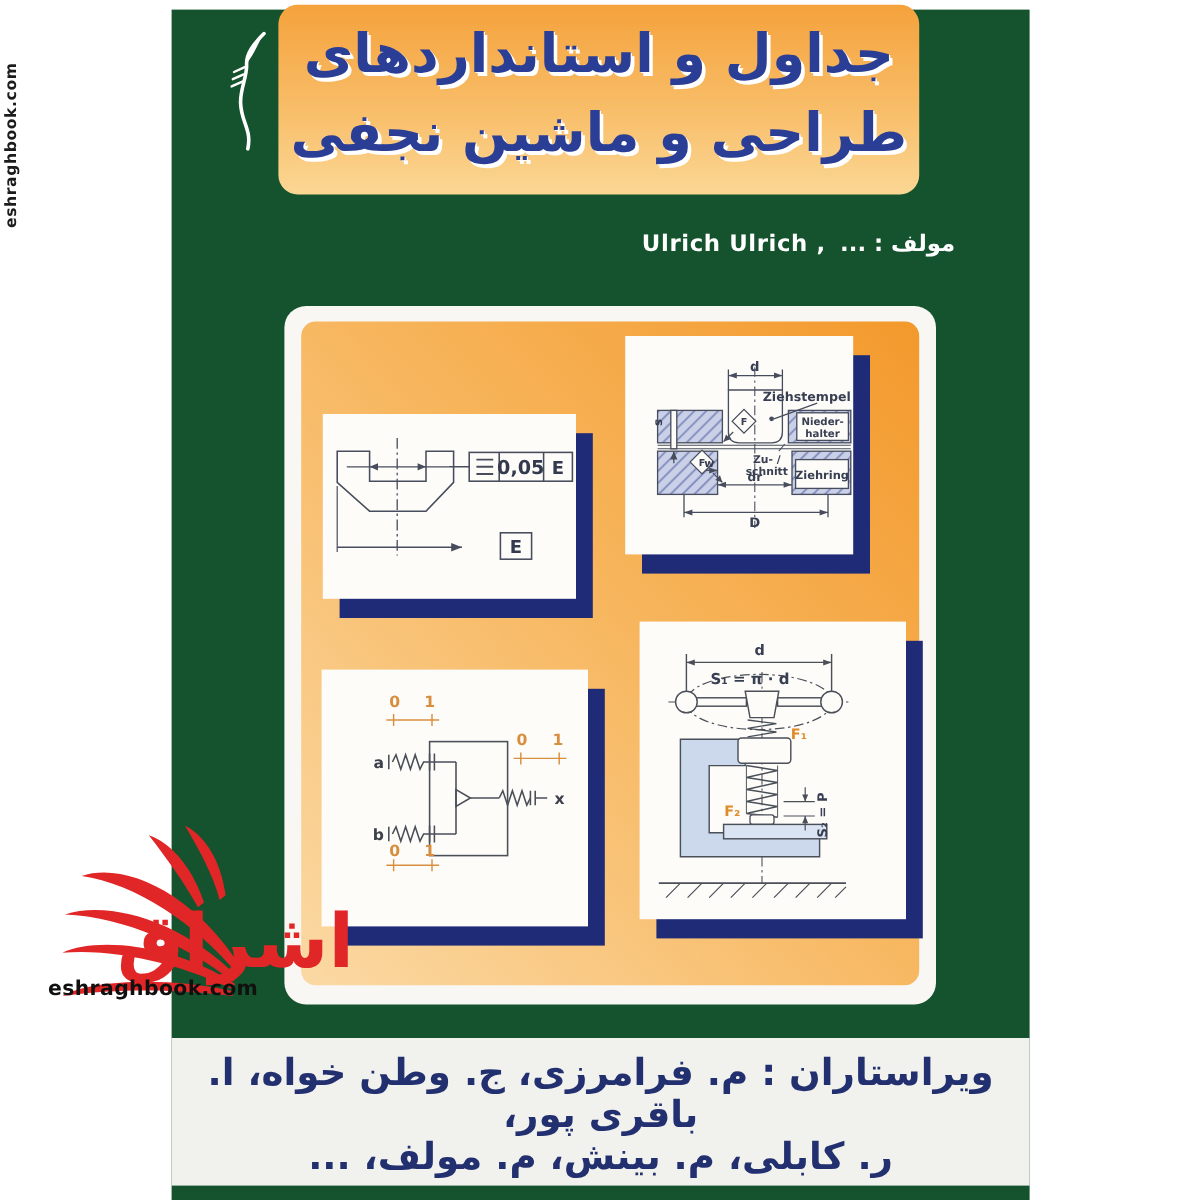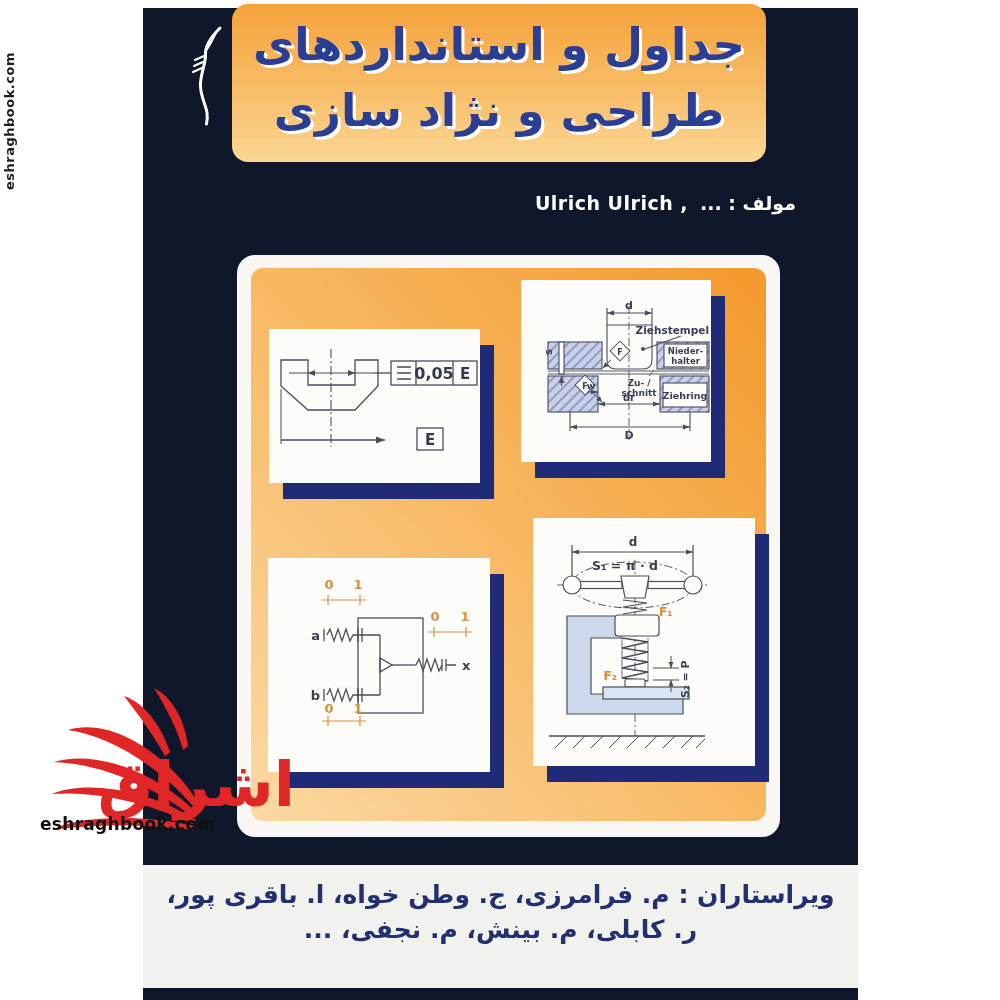--- a/index.html
+++ b/index.html
@@ -1,43 +1,43 @@
 <!DOCTYPE html>
 <html><head>
 <meta charset="utf-8">
 <style>
   html,body{margin:0;padding:0;background:#ffffff;}
   #page{position:relative;width:1000px;height:1000px;background:#ffffff;overflow:hidden;
         font-family:"DejaVu Sans",sans-serif;}
   
-  #cover{position:absolute;left:143px;top:8px;width:715px;height:992px;background:#0f172a;}
+  #cover{position:absolute;left:143px;top:8px;width:715px;height:992px;background:#14532d;}
   #title-box{position:absolute;left:89px;top:-4px;width:534px;height:158px;border-radius:16px;
              background:linear-gradient(180deg,#f5a23c 0%,#f8bd68 55%,#fbd794 100%);}
   #title-text{position:absolute;left:0;top:8px;width:100%;text-align:center;direction:rtl;
               font-weight:bold;font-size:45px;line-height:66px;color:#2b3e96;
               text-shadow:3px 3px 0 #ffffff,1px 1px 0 #ffffff;}
   #swoosh{position:absolute;left:40px;top:16px;width:52px;height:106px;}
   #author-row{position:absolute;top:184px;right:62px;direction:rtl;display:flex;
               align-items:baseline;column-gap:12px;color:#ffffff;font-weight:bold;font-size:19px;white-space:nowrap;}
   #author-name{direction:ltr;unicode-bidi:isolate;letter-spacing:.5px;}
   #translator{color:#f2a044;text-shadow:1px 1px 0 #ffffff;margin-inline-start:18px;}
   
   #main-panel{position:absolute;left:94px;top:247px;width:543px;height:582px;
               background:#f8f7f3;border-radius:18px;}
   #inner-orange{position:absolute;left:14px;top:13px;right:14px;bottom:16px;border-radius:12px;
                 background:linear-gradient(to left bottom,#f3992c 0%,#f7b55c 45%,#fbd9a4 100%);}
   .diagram{position:absolute;background:#fdfcf9;box-shadow:14px 16px 0 #1f2b76;}
-  #diag-tol{left:32px;top:74px;width:211px;height:154px;}
+  #diag-tol{left:32px;top:90px;width:211px;height:154px;}
   #diag-die{left:284px;top:25px;width:190px;height:182px;}
   #diag-springs{left:31px;top:303px;width:222px;height:214px;}
   #diag-clamp{left:296px;top:263px;width:222px;height:248px;}
   .diagram svg{display:block;width:100%;height:100%;}
   
   #editors-strip{position:absolute;left:0;top:857px;width:715px;height:123px;background:#f1f1ee;
-                 text-align:center;direction:rtl;color:#233070;font-weight:bold;font-size:25px;
+                 text-align:center;direction:rtl;color:#233070;font-weight:bold;font-size:31px;
                  line-height:35px;padding-top:12px;box-sizing:border-box;}
   
   #wm-vertical{position:absolute;left:2px;top:52px;writing-mode:vertical-rl;transform:rotate(180deg);
                font-weight:bold;font-size:13px;color:#1c1c1c;letter-spacing:.5px;}
   #wm-logo{position:absolute;left:52px;top:688px;width:246px;height:152px;}
   #wm-site{position:absolute;left:40px;top:814px;font-weight:bold;font-size:17px;color:#101010;
            letter-spacing:.3px;}
   text{font-family:"DejaVu Sans",sans-serif;}
 </style>
 </head>
@@ -49,21 +49,21 @@
 
     <svg id="swoosh" viewBox="0 0 52 106">
       <path d="M37 4 C28 13 22 21 22.5 30 C23 40 17 50 17.5 62 C18 78 27 84 23.5 100" fill="none" stroke="#ffffff" stroke-width="3" stroke-linecap="round"></path>
       <path d="M37 3 C29 11 24 19 23 28 C27 24 32 13 37 3 Z" fill="#ffffff"></path>
       <path d="M12 36 L21 32 M11 42 L20 38 M10 48 L19 44" stroke="#ffffff" stroke-width="2" stroke-linecap="round"></path>
     </svg>
 
     <div id="title-box">
       <div id="title-text">
         <div>جداول و استانداردهای</div>
-        <div>طراحی و نژاد سازی</div>
+        <div>طراحی و ماشین نجفی</div>
       </div>
     </div>
 
     <div id="author-row">
       <span>مولف : ...</span>
       <span id="author-name">Ulrich Ulrich ,</span>
     </div>
 
     <div id="main-panel">
       <div id="inner-orange"></div>
@@ -234,21 +234,21 @@
           <text x="59" y="52" font-size="12.5" font-weight="bold" fill="#383f52">S₁ = π · d</text>
           <text x="126" y="98" font-size="12" font-weight="bold" fill="#e08b28">F₁</text>
           <text x="84" y="162" font-size="12" font-weight="bold" fill="#e08b28" text-anchor="end">F₂</text>
           <text transform="rotate(-90 156 180)" x="156" y="180" font-size="11" font-weight="bold" fill="#383f52">S₂ = P</text>
         </svg>
       </div>
     </div>
 
     <div id="editors-strip">
       <div>ویراستاران :  م. فرامرزی، ج. وطن خواه، ا. باقری پور،</div>
-      <div>ر. کابلی،  م. بینش، م. نجفی، ...</div>
+      <div>ر. کابلی،  م. بینش، م. مولف، ...</div>
     </div>
   </div>
 
   <div id="wm-vertical">eshraghbook.com</div>
 
   <svg id="wm-logo" viewBox="0 0 246 152">
     <g fill="#e02626">
       <path d="M118 64 C108 34 90 14 72 8 C86 26 102 48 113 68 Z"></path>
       <path d="M136 58 C132 28 118 8 102 0 C114 20 126 42 131 62 Z"></path>
       <path d="M150 120 C110 56 52 30 16 42 C60 48 112 82 146 124 Z"></path>

